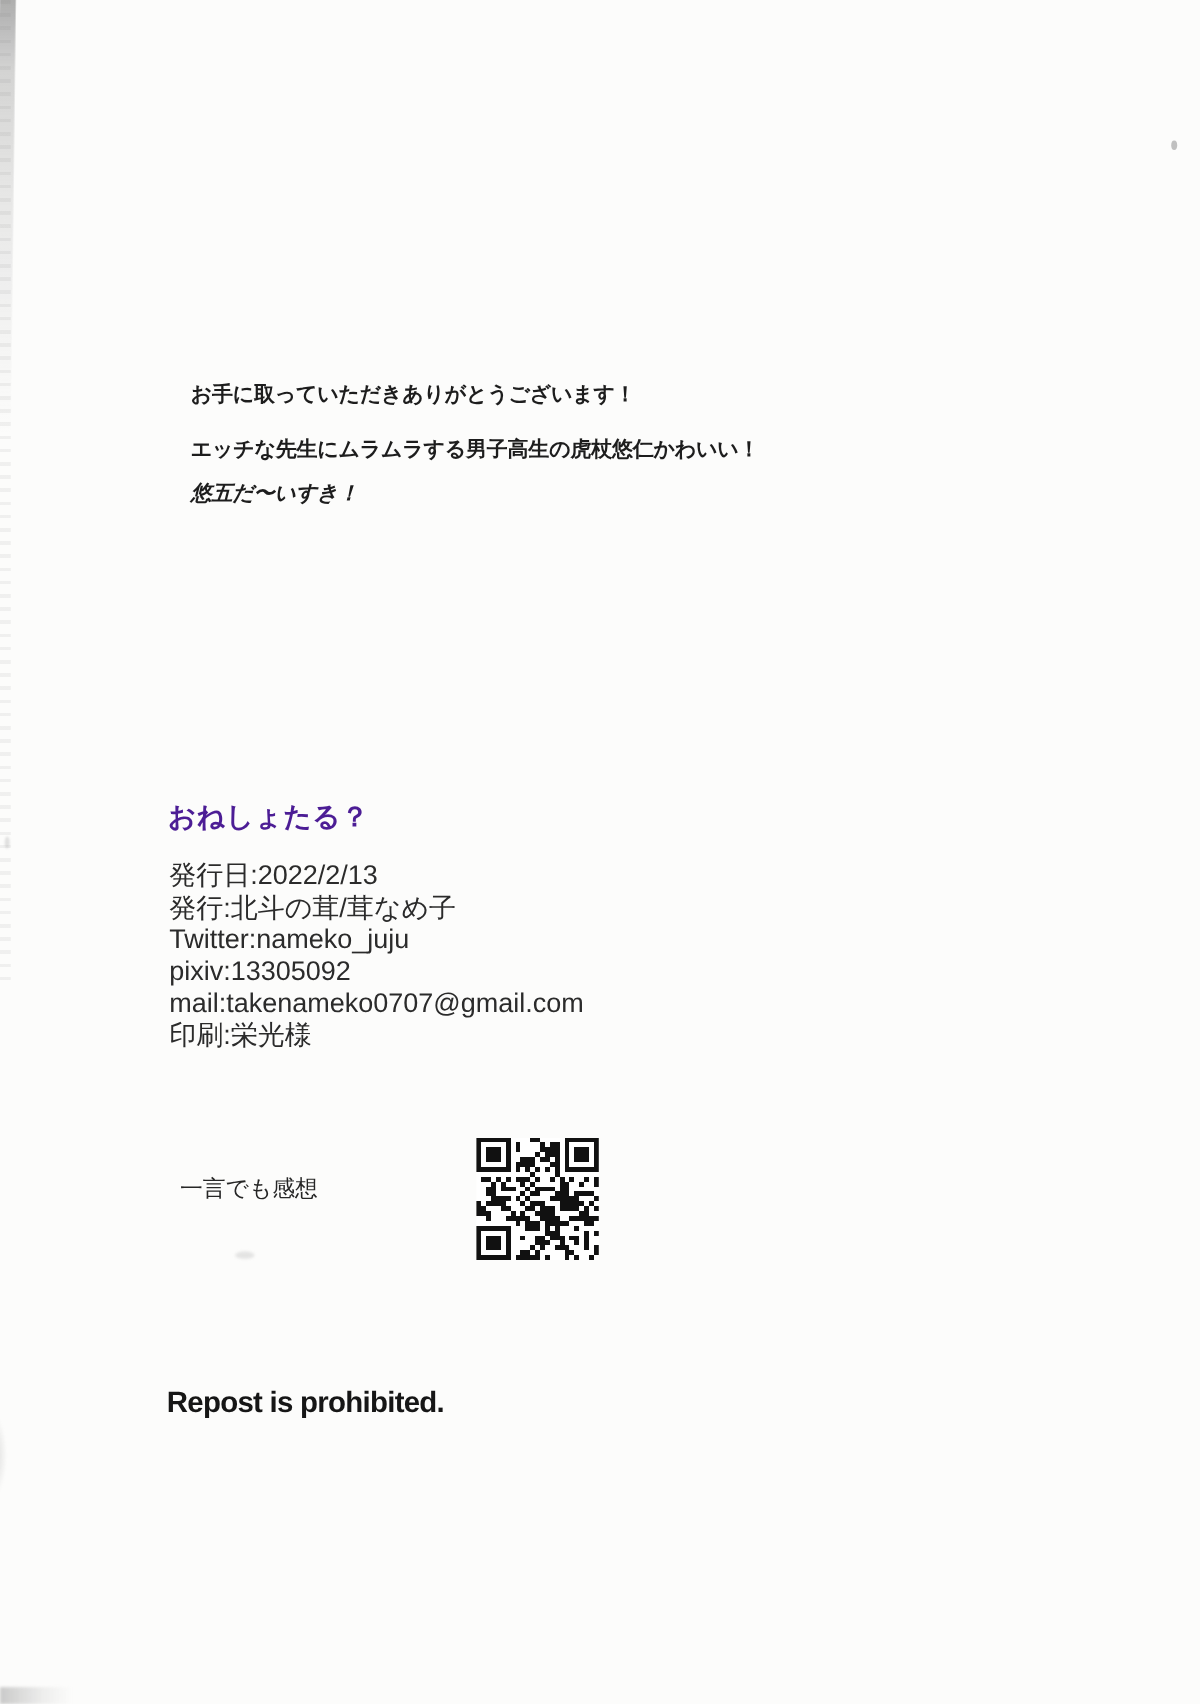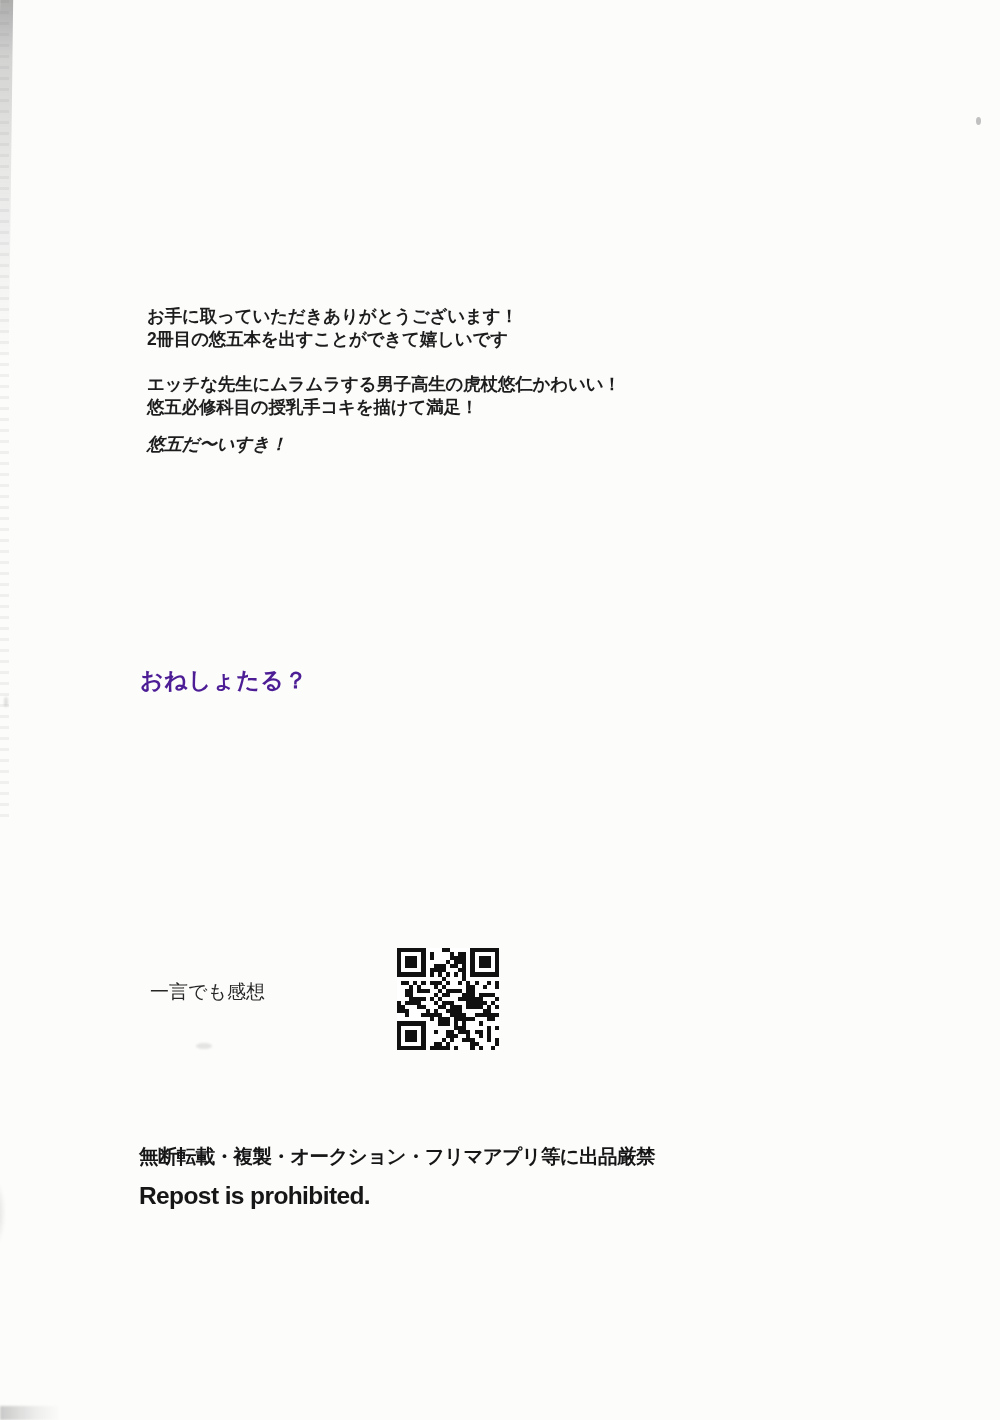--- a/index.html
+++ b/index.html
@@ -45,21 +45,21 @@
     background:linear-gradient(to right,rgba(140,140,140,.45),rgba(160,160,160,.15) 60%,rgba(160,160,160,0));
     filter:blur(1.2px);
   }
   
   .afterword{
     position:absolute;left:147px;top:305px;
     font-size:17.5px;line-height:22.6px;
     font-weight:600;letter-spacing:-.2px;
     color:#1d1d1d;
   }
-  .afterword p{margin:0;}
+  .afterword p{margin:12px;}
   .afterword p.gap-lg{margin-top:23px;}
   .afterword p.gap-sm{margin-top:15px;font-style:italic;}
   .afterword .line{display:block;white-space:nowrap;}
   
   .book-title{
     position:absolute;left:140px;top:666px;margin:0;
     font-size:23px;line-height:28px;font-weight:800;
     letter-spacing:.5px;color:#4c1d95;white-space:nowrap;
   }
   
@@ -99,33 +99,39 @@
   <div class="scan-edge-noise"></div>
   <div class="speck s1"></div>
   <div class="speck s2"></div>
   <div class="speck s3"></div>
   <div class="corner-smudge"></div>
   <div class="bottom-smudge"></div>
 
   <section class="afterword">
     <p>
       <span class="line">お手に取っていただきありがとうございます！</span>
-      <span class="line">2冊目の悠五本を出すことができて嬉しいです</span>
     </p>
     <p class="gap-lg">
       <span class="line">エッチな先生にムラムラする男子高生の虎杖悠仁かわいい！</span>
-      <span class="line">悠五必修科目の授乳手コキを描けて満足！</span>
     </p>
     <p class="gap-sm">
       <span class="line">悠五だ〜いすき！</span>
     </p>
   </section>
 
   <h1 class="book-title">おねしょたる？</h1>
 
+  <section class="colophon">
+    <div class="cline">発行日:2022/2/13</div>
+    <div class="cline">発行:北斗の茸/茸なめ子</div>
+    <div class="cline">Twitter:nameko_juju</div>
+    <div class="cline">pixiv:13305092</div>
+    <div class="cline">mail:takenameko0707@gmail.com</div>
+    <div class="cline">印刷:栄光様</div>
+  </section>
 
   <div class="feedback-text">
     <div class="indent">一言でも感想</div>
   </div>
   <div class="qr">
       <svg xmlns="http://www.w3.org/2000/svg" viewBox="0 0 25 25" shape-rendering="crispEdges">
         <rect width="25" height="25" fill="#ffffff"></rect>
         <rect x="0" y="0" width="1" height="1" fill="#111111"></rect>
         <rect x="1" y="0" width="1" height="1" fill="#111111"></rect>
         <rect x="2" y="0" width="1" height="1" fill="#111111"></rect>
@@ -430,17 +436,16 @@
         <rect x="11" y="24" width="1" height="1" fill="#111111"></rect>
         <rect x="12" y="24" width="1" height="1" fill="#111111"></rect>
         <rect x="14" y="24" width="1" height="1" fill="#111111"></rect>
         <rect x="18" y="24" width="1" height="1" fill="#111111"></rect>
         <rect x="20" y="24" width="1" height="1" fill="#111111"></rect>
         <rect x="23" y="24" width="1" height="1" fill="#111111"></rect>
       </svg>
     </div>
 
   <footer class="notice">
-    <div class="notice-jp">無断転載・複製・オークション・フリマアプリ等に出品厳禁</div>
     <div class="notice-en">Repost is prohibited.</div>
   </footer>
 
 </div>
 
 </body></html>

